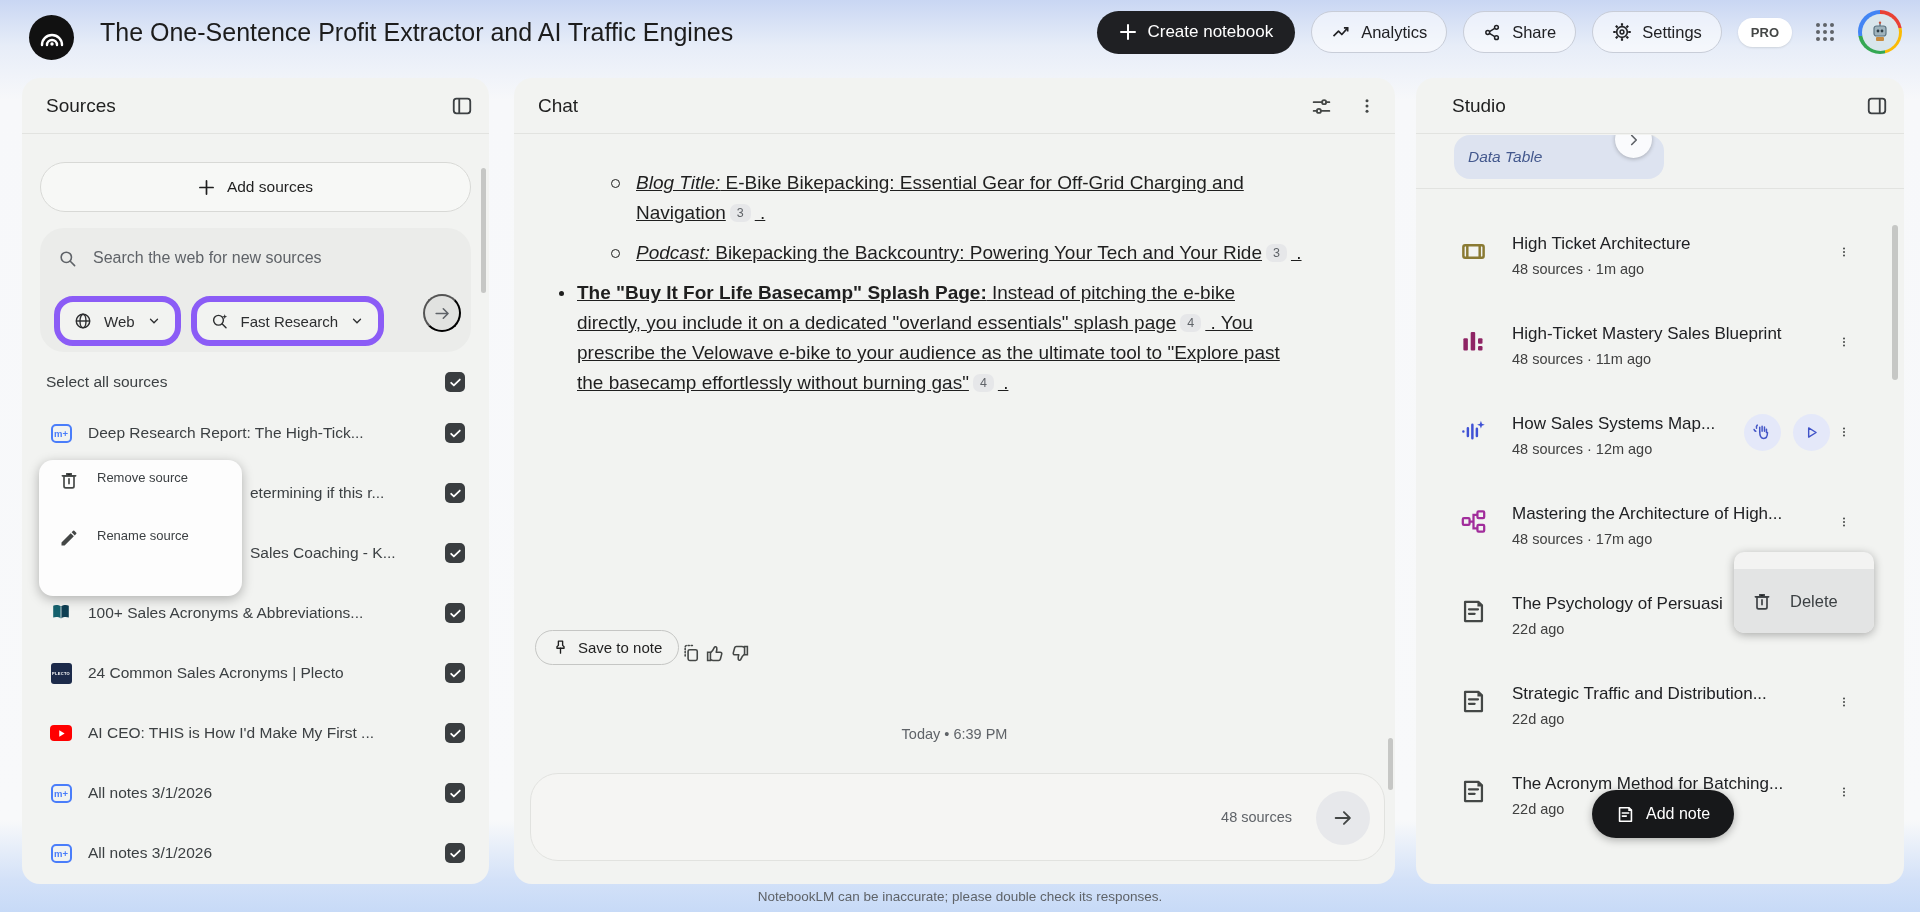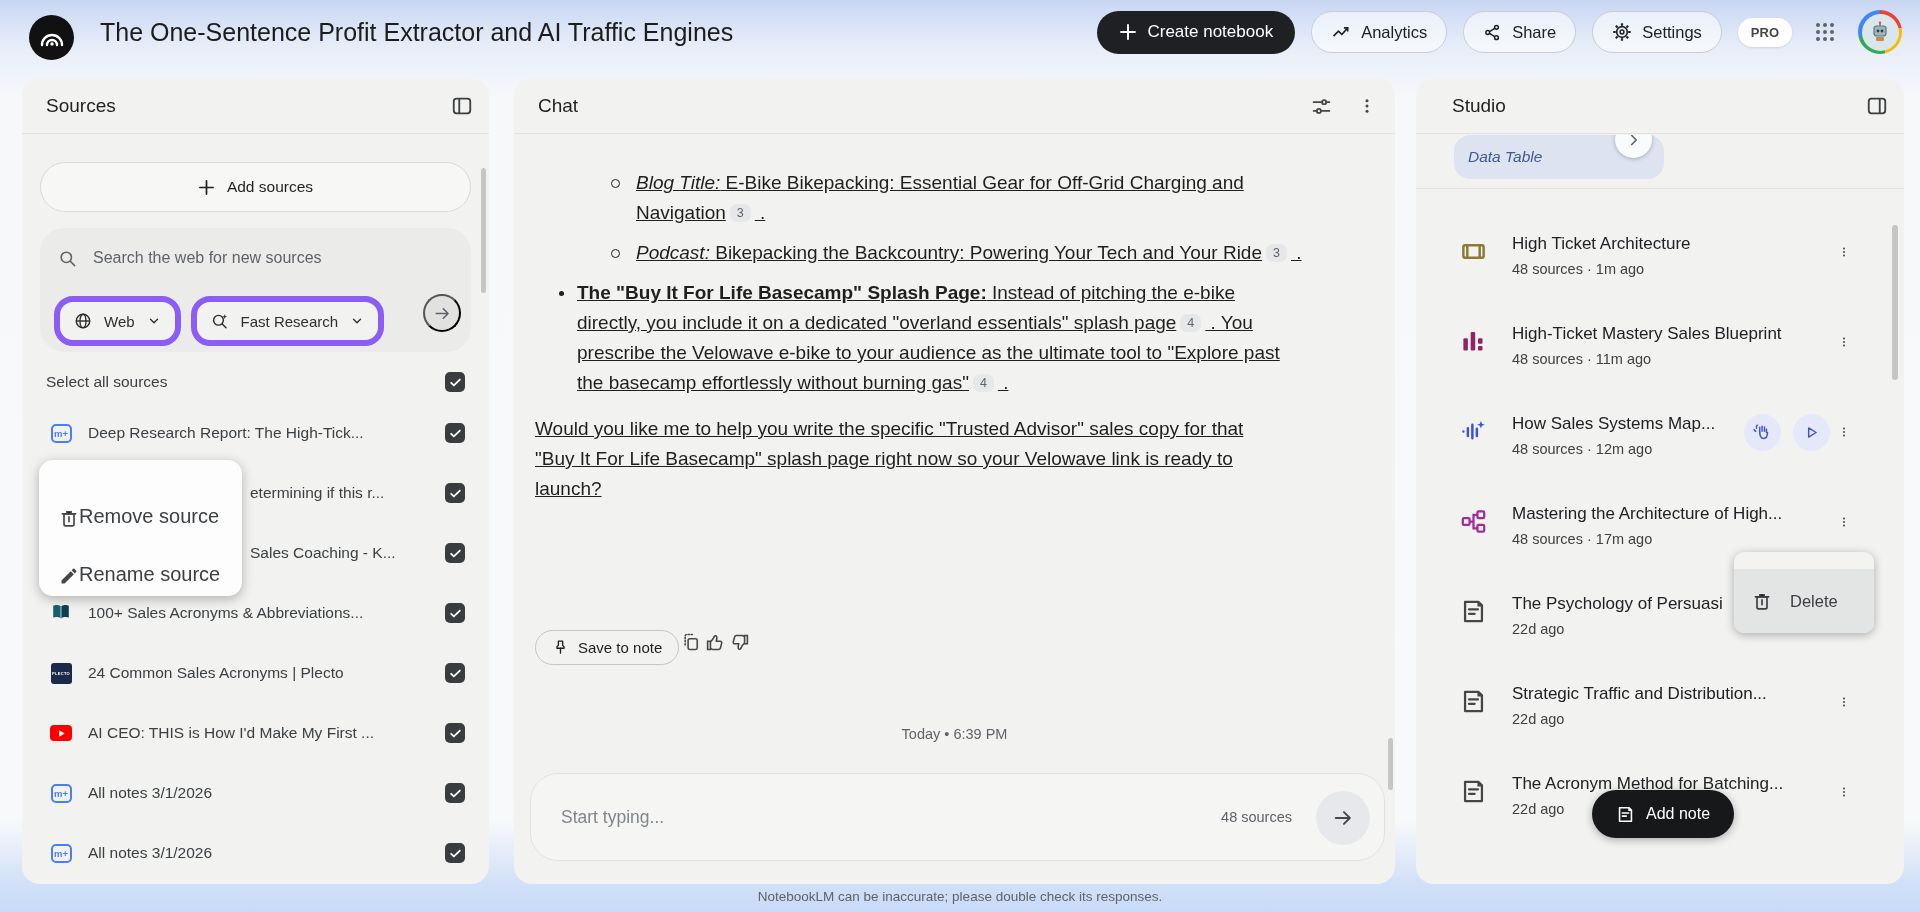--- a/index.html
+++ b/index.html
@@ -39,35 +39,35 @@
   .src-rows{position:absolute;left:0;top:325px;right:0;}
   .src-row{position:relative;height:60px;display:flex;align-items:center;padding:0 24px 0 28px;cursor:pointer;}
   .src-fav{width:22px;height:22px;flex:0 0 22px;margin-right:16px;display:flex;align-items:center;justify-content:center;}
   .src-title{font-size:15.5px;color:#3c4043;white-space:nowrap;overflow:hidden;text-overflow:ellipsis;max-width:300px;}
   .src-row.occl{padding-left:228px;}
   .src-row .cb{right:24px;top:20px;}
   .fav-nb{width:21px;height:19px;border:2px solid #4a7dfa;border-radius:5px;color:#4a7dfa;font-size:9.5px;font-weight:700;display:flex;align-items:center;justify-content:center;}
   .fav-plecto{width:21px;height:21px;background:#1c2a4a;border-radius:3px;color:#fff;font-size:4px;font-weight:700;letter-spacing:.3px;display:flex;align-items:center;justify-content:center;}
   .fav-yt{width:22px;height:16px;background:#f00;border-radius:4px;display:flex;align-items:center;justify-content:center;}
   .ctx-menu{position:absolute;left:17px;top:382px;width:203px;height:136px;background:#fdfdfd;border-radius:14px;box-shadow:0 3px 12px rgba(0,0,0,.28);z-index:10;padding:10px 0;}
-  .ctx-item{height:58px;display:flex;align-items:flex-end;padding-left:20px;font-size:20px;color:#3c4043;cursor:pointer;}
+  .ctx-item{height:58px;display:flex;align-items:flex-start;gap:18px;padding-left:20px;font-size:13px;color:#3c4043;cursor:pointer;}
   .scrollbar{position:absolute;background:#c6c7c5;border-radius:3px;}
   
   .chat-icons{position:absolute;right:16px;top:16px;display:flex;gap:22px;align-items:center;}
   .chat-content{position:absolute;left:0;top:90px;right:0;font-size:19px;line-height:30px;color:#1f1f1f;text-decoration:underline;}
   .cblock{position:relative;white-space:nowrap;margin-bottom:10px;}
   .cblock.sub{margin-left:122px;}
   .cblock.main{margin-left:63px;margin-bottom:12px;}
   .cblock.para{margin-left:21px;margin-top:16px;}
   .cblock.sub::before{content:"";position:absolute;left:-25px;top:11px;width:7px;height:7px;border:1.6px solid #1f1f1f;border-radius:50%;}
   .cblock.main::before{content:"";position:absolute;left:-18px;top:13px;width:5px;height:5px;background:#1f1f1f;border-radius:50%;}
   .it{font-style:italic;}
   .bd{font-weight:700;}
   .cite{display:inline-block;background:#e6e7e9;color:#5f6368;font-size:12.5px;line-height:18px;padding:0 7px;border-radius:7px;margin:0 4px;position:relative;top:-2px;cursor:pointer;}
-  .save-row{position:absolute;left:21px;top:552px;display:flex;align-items:flex-start;}
+  .save-row{position:absolute;left:21px;top:552px;display:flex;align-items:flex-end;}
   .save-btn{display:flex;align-items:center;gap:9px;height:35px;padding:0 16px;border:1px solid #c5c6c4;border-radius:18px;background:transparent;font-size:15px;color:#1f1f1f;cursor:pointer;}
   .ico-btn{width:24px;height:24px;background:transparent;border:none;display:flex;align-items:center;justify-content:center;cursor:pointer;padding:0;}
   .chat-ts{position:absolute;left:0;right:0;top:648px;text-align:center;font-size:14.5px;color:#5f6368;}
   .chat-input{position:absolute;left:16px;top:695px;width:855px;height:88px;background:#f5f5f3;border:1px solid #e1e2df;border-radius:28px;}
   .chat-input input{position:absolute;left:28px;top:0;height:100%;width:520px;border:none;background:transparent;outline:none;font-size:17.5px;color:#202124;}
   .chat-input input::placeholder{color:#80868b;}
   .src-count{position:absolute;right:92px;top:0;height:100%;display:flex;align-items:center;font-size:14.5px;color:#5f6368;}
   .send{position:absolute;right:14px;top:17px;width:54px;height:54px;border-radius:50%;border:none;background:#e7e8eb;display:flex;align-items:center;justify-content:center;cursor:pointer;}
   
   .studio-scroll{position:absolute;left:0;top:57px;right:0;bottom:0;overflow:hidden;}
@@ -361,21 +361,20 @@
               </g>
             </svg>
         </button>
       </div>
     </div>
 
     <div class="chat-content">
         <div class="cblock sub"><span class="it">Blog Title:</span><span> E-Bike Bikepacking: Essential Gear for Off-Grid Charging and</span><br><span>Navigation</span><span class="cite">3</span><span> .</span></div>
         <div class="cblock sub"><span class="it">Podcast:</span><span> Bikepacking the Backcountry: Powering Your Tech and Your Ride</span><span class="cite">3</span><span> .</span></div>
         <div class="cblock main"><span class="bd">The "Buy It For Life Basecamp" Splash Page:</span><span> Instead of pitching the e-bike</span><br><span>directly, you include it on a dedicated "overland essentials" splash page</span><span class="cite">4</span><span> . You</span><br><span>prescribe the Velowave e-bike to your audience as the ultimate tool to "Explore past</span><br><span>the basecamp effortlessly without burning gas"</span><span class="cite">4</span><span> .</span></div>
-        <div class="cblock para"><span>Would you like me to help you write the specific "Trusted Advisor" sales copy for that</span><br><span>"Buy It For Life Basecamp" splash page right now so your Velowave link is ready to</span><br><span>launch?</span></div>
       </div>
 
     <div class="save-row">
       <button class="save-btn">
         <svg width="17" height="17" viewBox="0 0 24 24">
             <path d="M9 3h6v6l2 2v2H7v-2l2-2z" fill="none" stroke="#1f1f1f" stroke-width="1.9" stroke-linejoin="round"></path>
             <path d="M12 13v7" stroke="#1f1f1f" stroke-width="1.9" stroke-linecap="round"></path>
           </svg>
         <span>Save to note</span>
       </button>
@@ -397,21 +396,20 @@
               <path d="M3 10.5h3.2v9.5H3z" fill="none" stroke="#444746" stroke-width="1.8"></path>
               <path d="M6.5 18.8c.8.8 1.7 1.2 2.9 1.2h6.2c.9 0 1.7-.6 1.9-1.5l1.6-5.8c.3-1.1-.5-2.2-1.7-2.2h-4.6c.6-1.6 1-3.5.6-5.1-.3-1.3-2.1-1.6-2.7-.4-1 2.2-2.2 4.6-4.2 5.9" fill="none" stroke="#444746" stroke-width="1.8" stroke-linejoin="round"></path>
             </g>
           </svg>
       </button>
     </div>
 
     <div class="chat-ts">Today • 6:39 PM</div>
 
     <div class="chat-input">
-      <input placeholder="Start typing..." style="">
       <span class="src-count">48 sources</span>
       <button class="send">
         <svg width="22" height="22" viewBox="0 0 24 24">
             <path d="M4 12h15M13 5.5l6.5 6.5-6.5 6.5" fill="none" stroke="#444746" stroke-width="2" stroke-linecap="round" stroke-linejoin="round"></path>
           </svg>
       </button>
     </div>
 
     <div class="scrollbar" style="right:2px;top:660px;width:5px;height:52px;"></div>
   </section>

